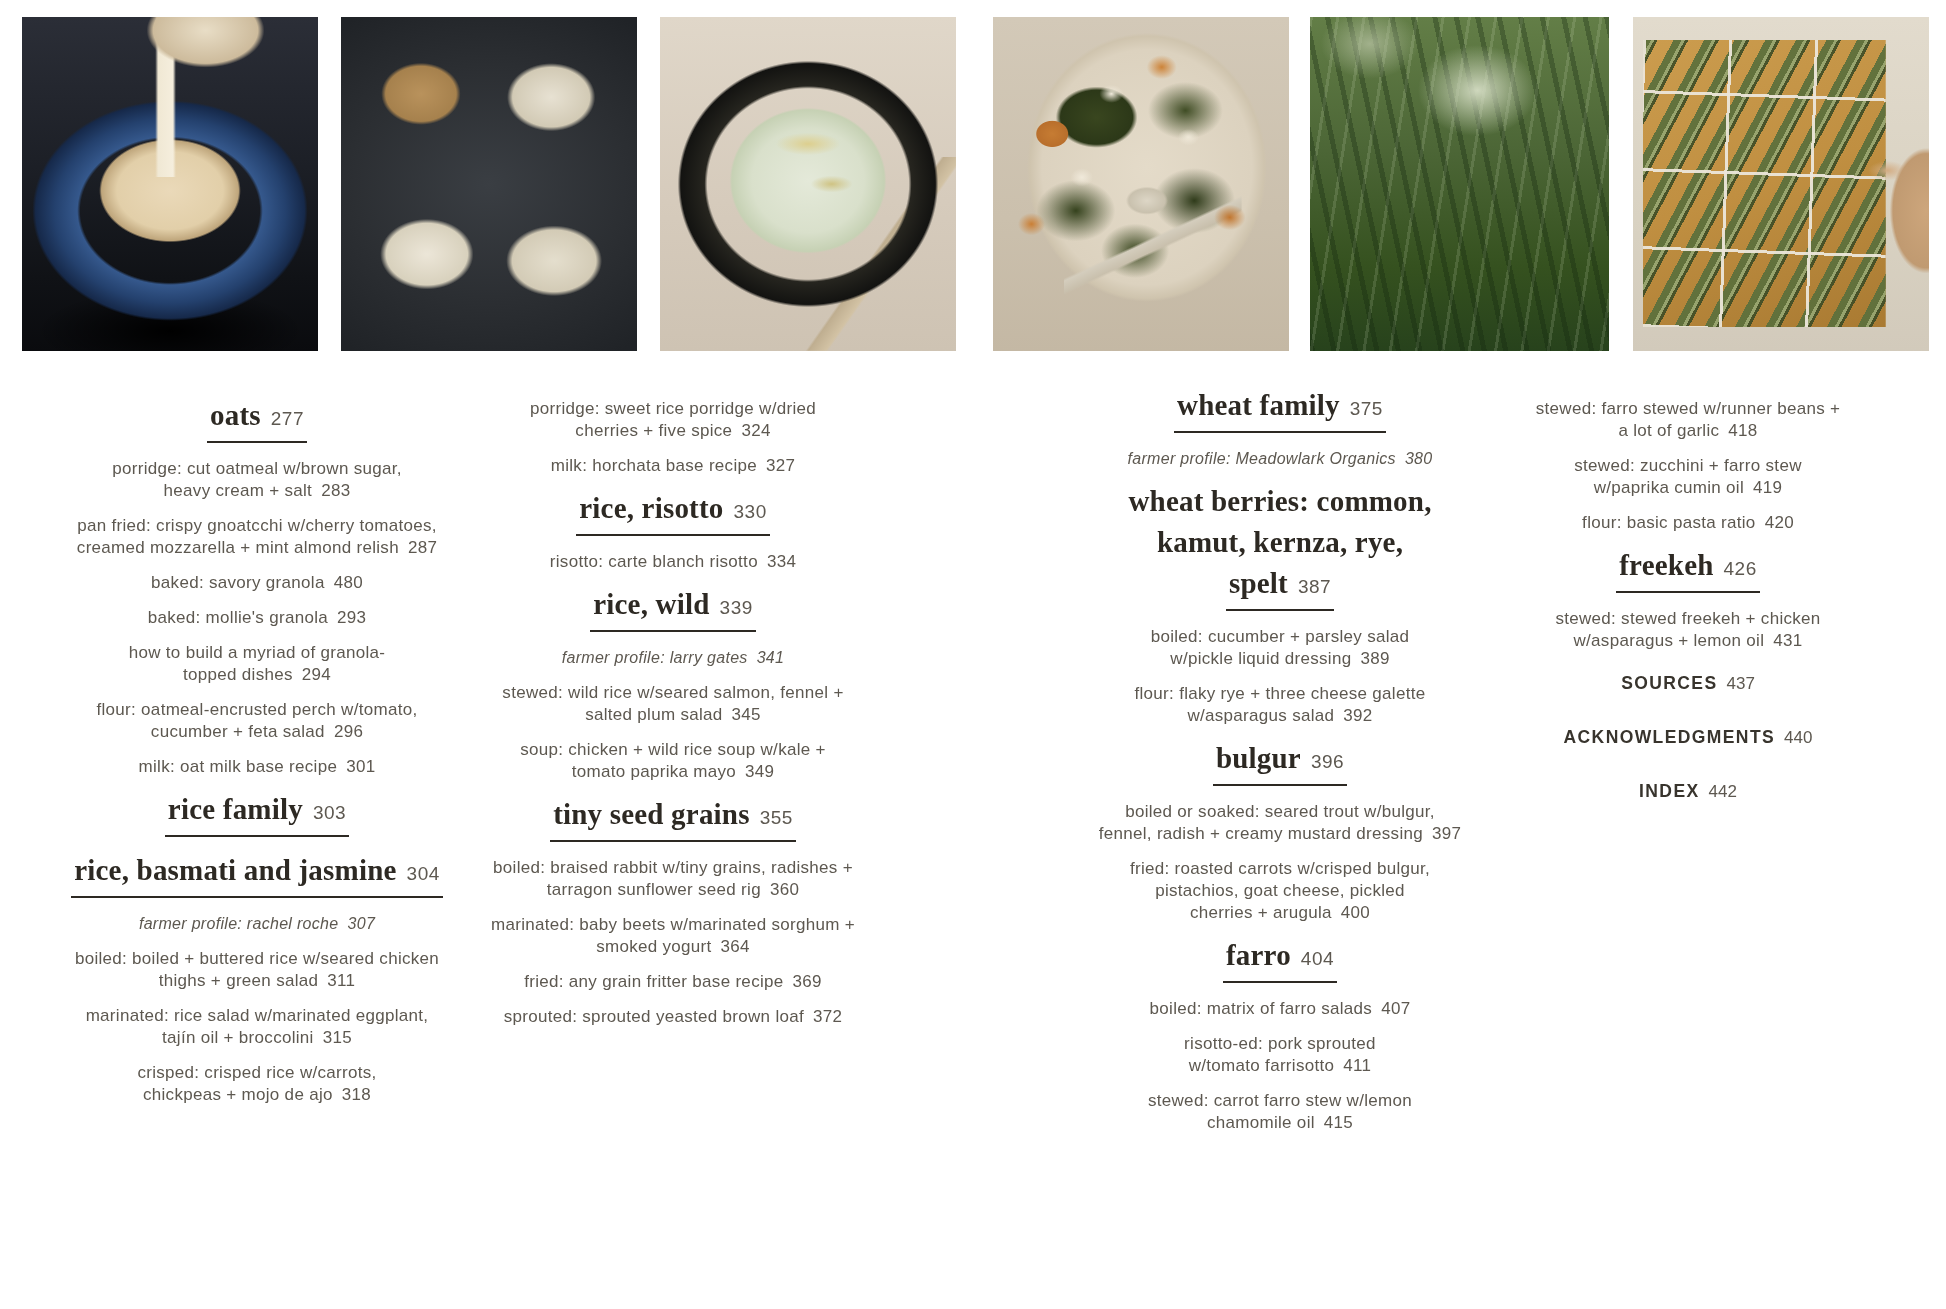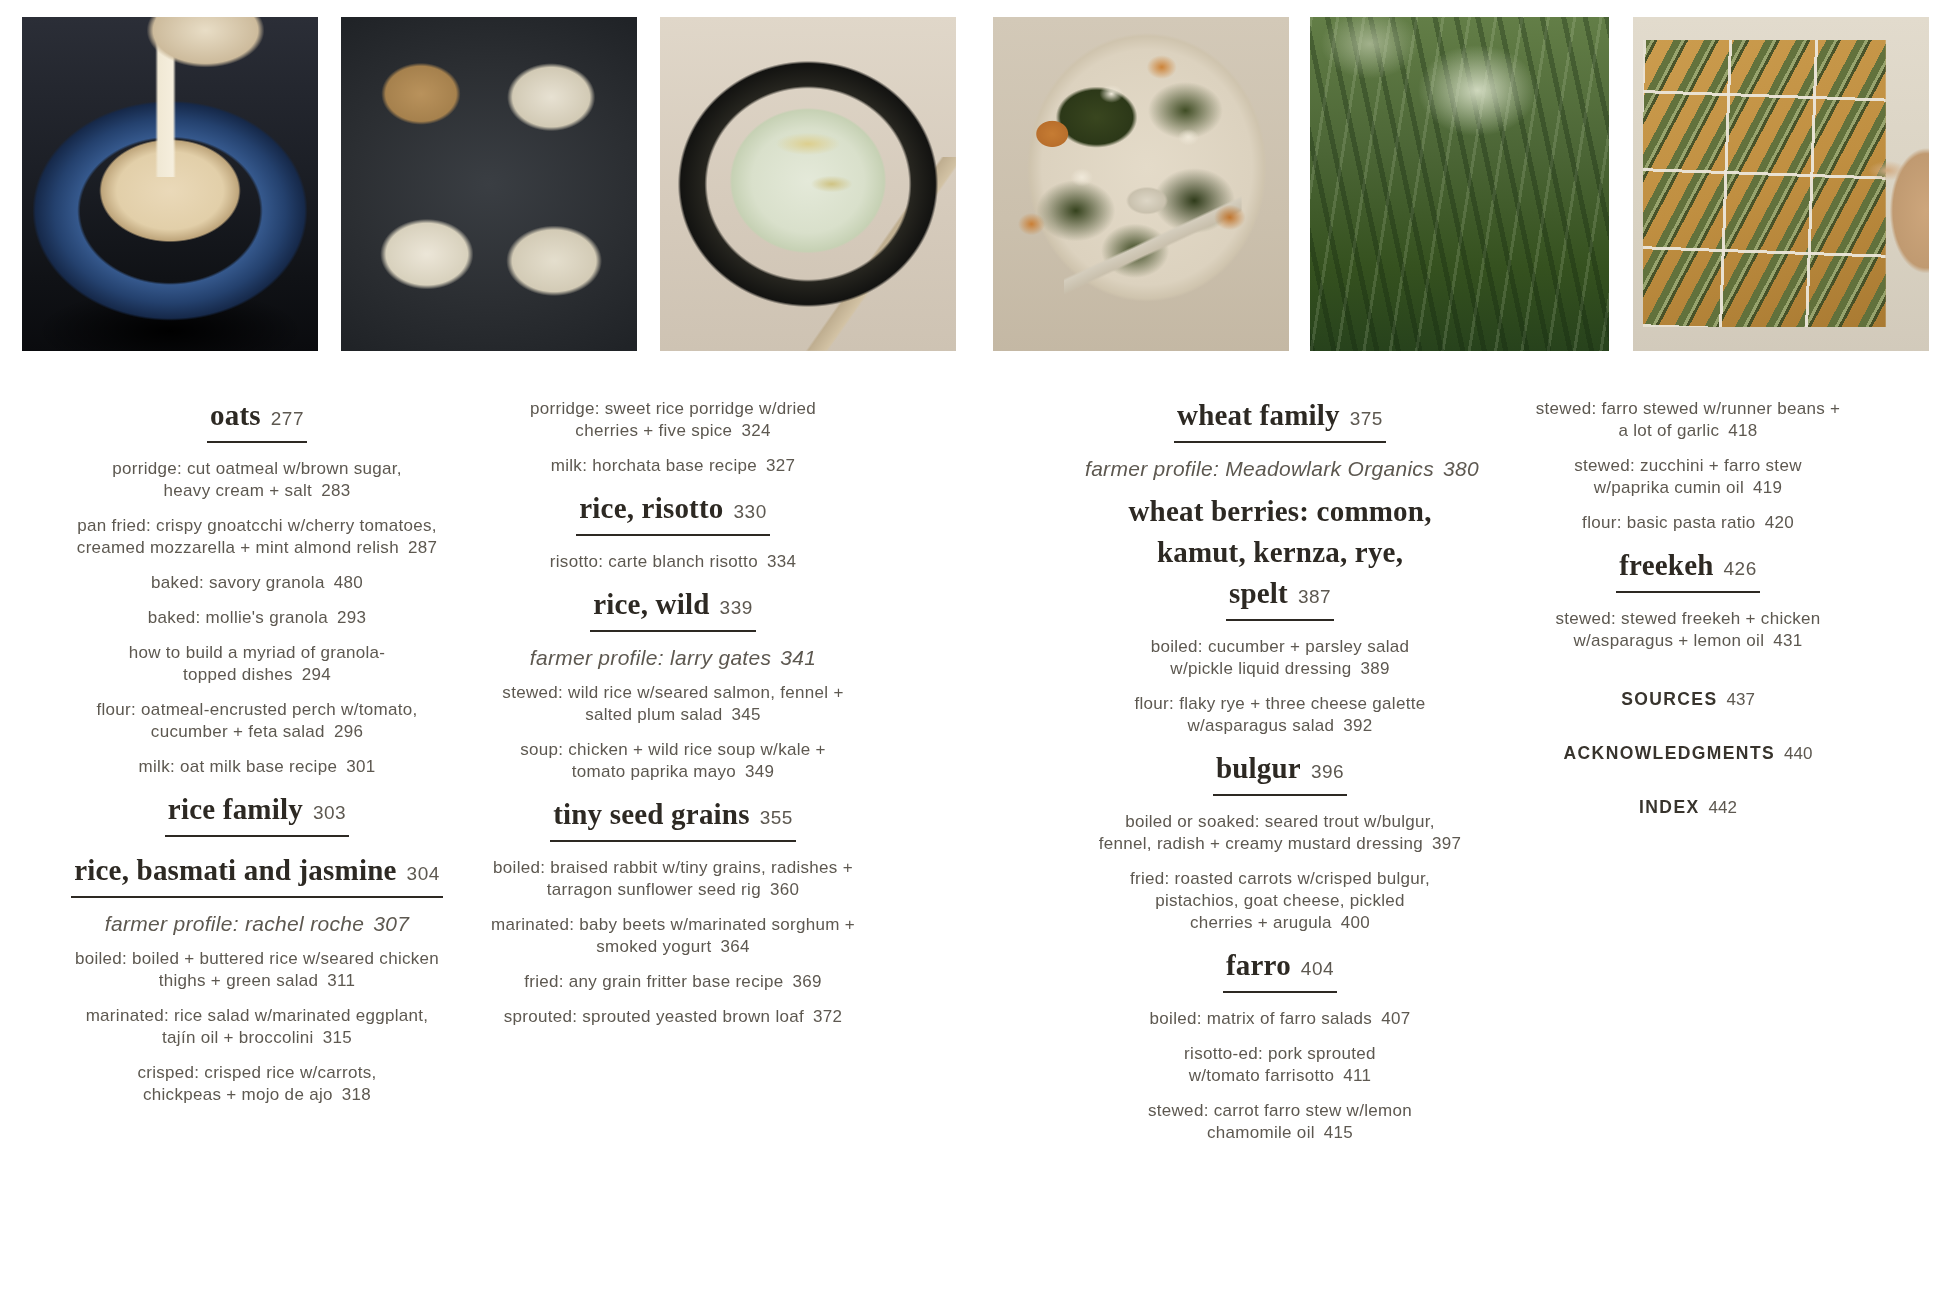--- a/index.html
+++ b/index.html
@@ -55,38 +55,38 @@
     radial-gradient(28px 14px at 86% 46%, #d3ad84 0%, rgba(0,0,0,0) 70%),
     repeating-linear-gradient(92deg, rgba(236,230,218,0.95) 0 3px, rgba(0,0,0,0) 3px 86px) no-repeat left 10px center / 82% 86%,
     repeating-linear-gradient(2deg, rgba(236,230,218,0.95) 0 3px, rgba(0,0,0,0) 3px 78px) no-repeat left 10px center / 82% 86%,
     repeating-linear-gradient(118deg, rgba(93,112,60,0.95) 0 7px, rgba(150,165,112,0.95) 7px 10px, rgba(60,76,38,0.9) 10px 13px, rgba(0,0,0,0) 13px 27px) no-repeat left 10px center / 82% 86%,
     linear-gradient(160deg, #cb9c4e 0%, #c08f41 50%, #a97a32 100%) no-repeat left 10px center / 82% 86%,
     linear-gradient(180deg, #e2dbcd 0%, #d9d2c2 60%, #d2cabb 100%);}
   
   .col{position:absolute;text-align:center;color:#5d5850;}
   .col1{left:52px;top:393px;width:410px;}
   .col2{left:478px;top:398px;width:390px;}
-  .col3{left:1085px;top:393px;width:390px;}
+  .col3{left:1085px;top:383px;width:390px;}
   .col4{left:1518px;top:398px;width:340px;}
   .line{white-space:nowrap;}
   .block{margin-bottom:13px;}
   .entry .line,.profile .line{font-size:17px;line-height:22px;letter-spacing:0.3px;}
-  .profile .line{font-style:italic;font-size:21px;}
+  .profile .line{font-style:italic;font-size:16px;}
   .pg{margin-left:9px;}
   .heading{margin:4px 0 15px;}
   .h-line{display:inline-block;line-height:36px;}
   .underlined{border-bottom:2px solid #2d2923;padding:0 3px 3px;}
   .h-title{font-family:"Liberation Serif",serif;font-weight:700;font-size:29px;
            letter-spacing:0.2px;color:#2d2923;}
   .h-num{font-size:19px;color:#5d5850;margin-left:10px;letter-spacing:0.5px;}
   .endmatter{margin-bottom:16px;margin-top:31px;}
   .endmatter .line{font-size:17px;line-height:22px;}
   .em-title{font-weight:700;font-size:17.5px;letter-spacing:1.4px;color:#38342d;}
   .em-num{margin-left:9px;color:#5d5850;}
-  .block:not(.endmatter) + .block.endmatter{margin-top:36px;}
+  .block:not(.endmatter) + .block.endmatter{margin-top:20px;}
 </style>
 </head>
 <body>
 
 <div class="page">
   <div class="photo p1"></div>
   <div class="photo p2"></div>
   <div class="photo p3"></div>
   <div class="photo p4"></div>
   <div class="photo p5"></div>

